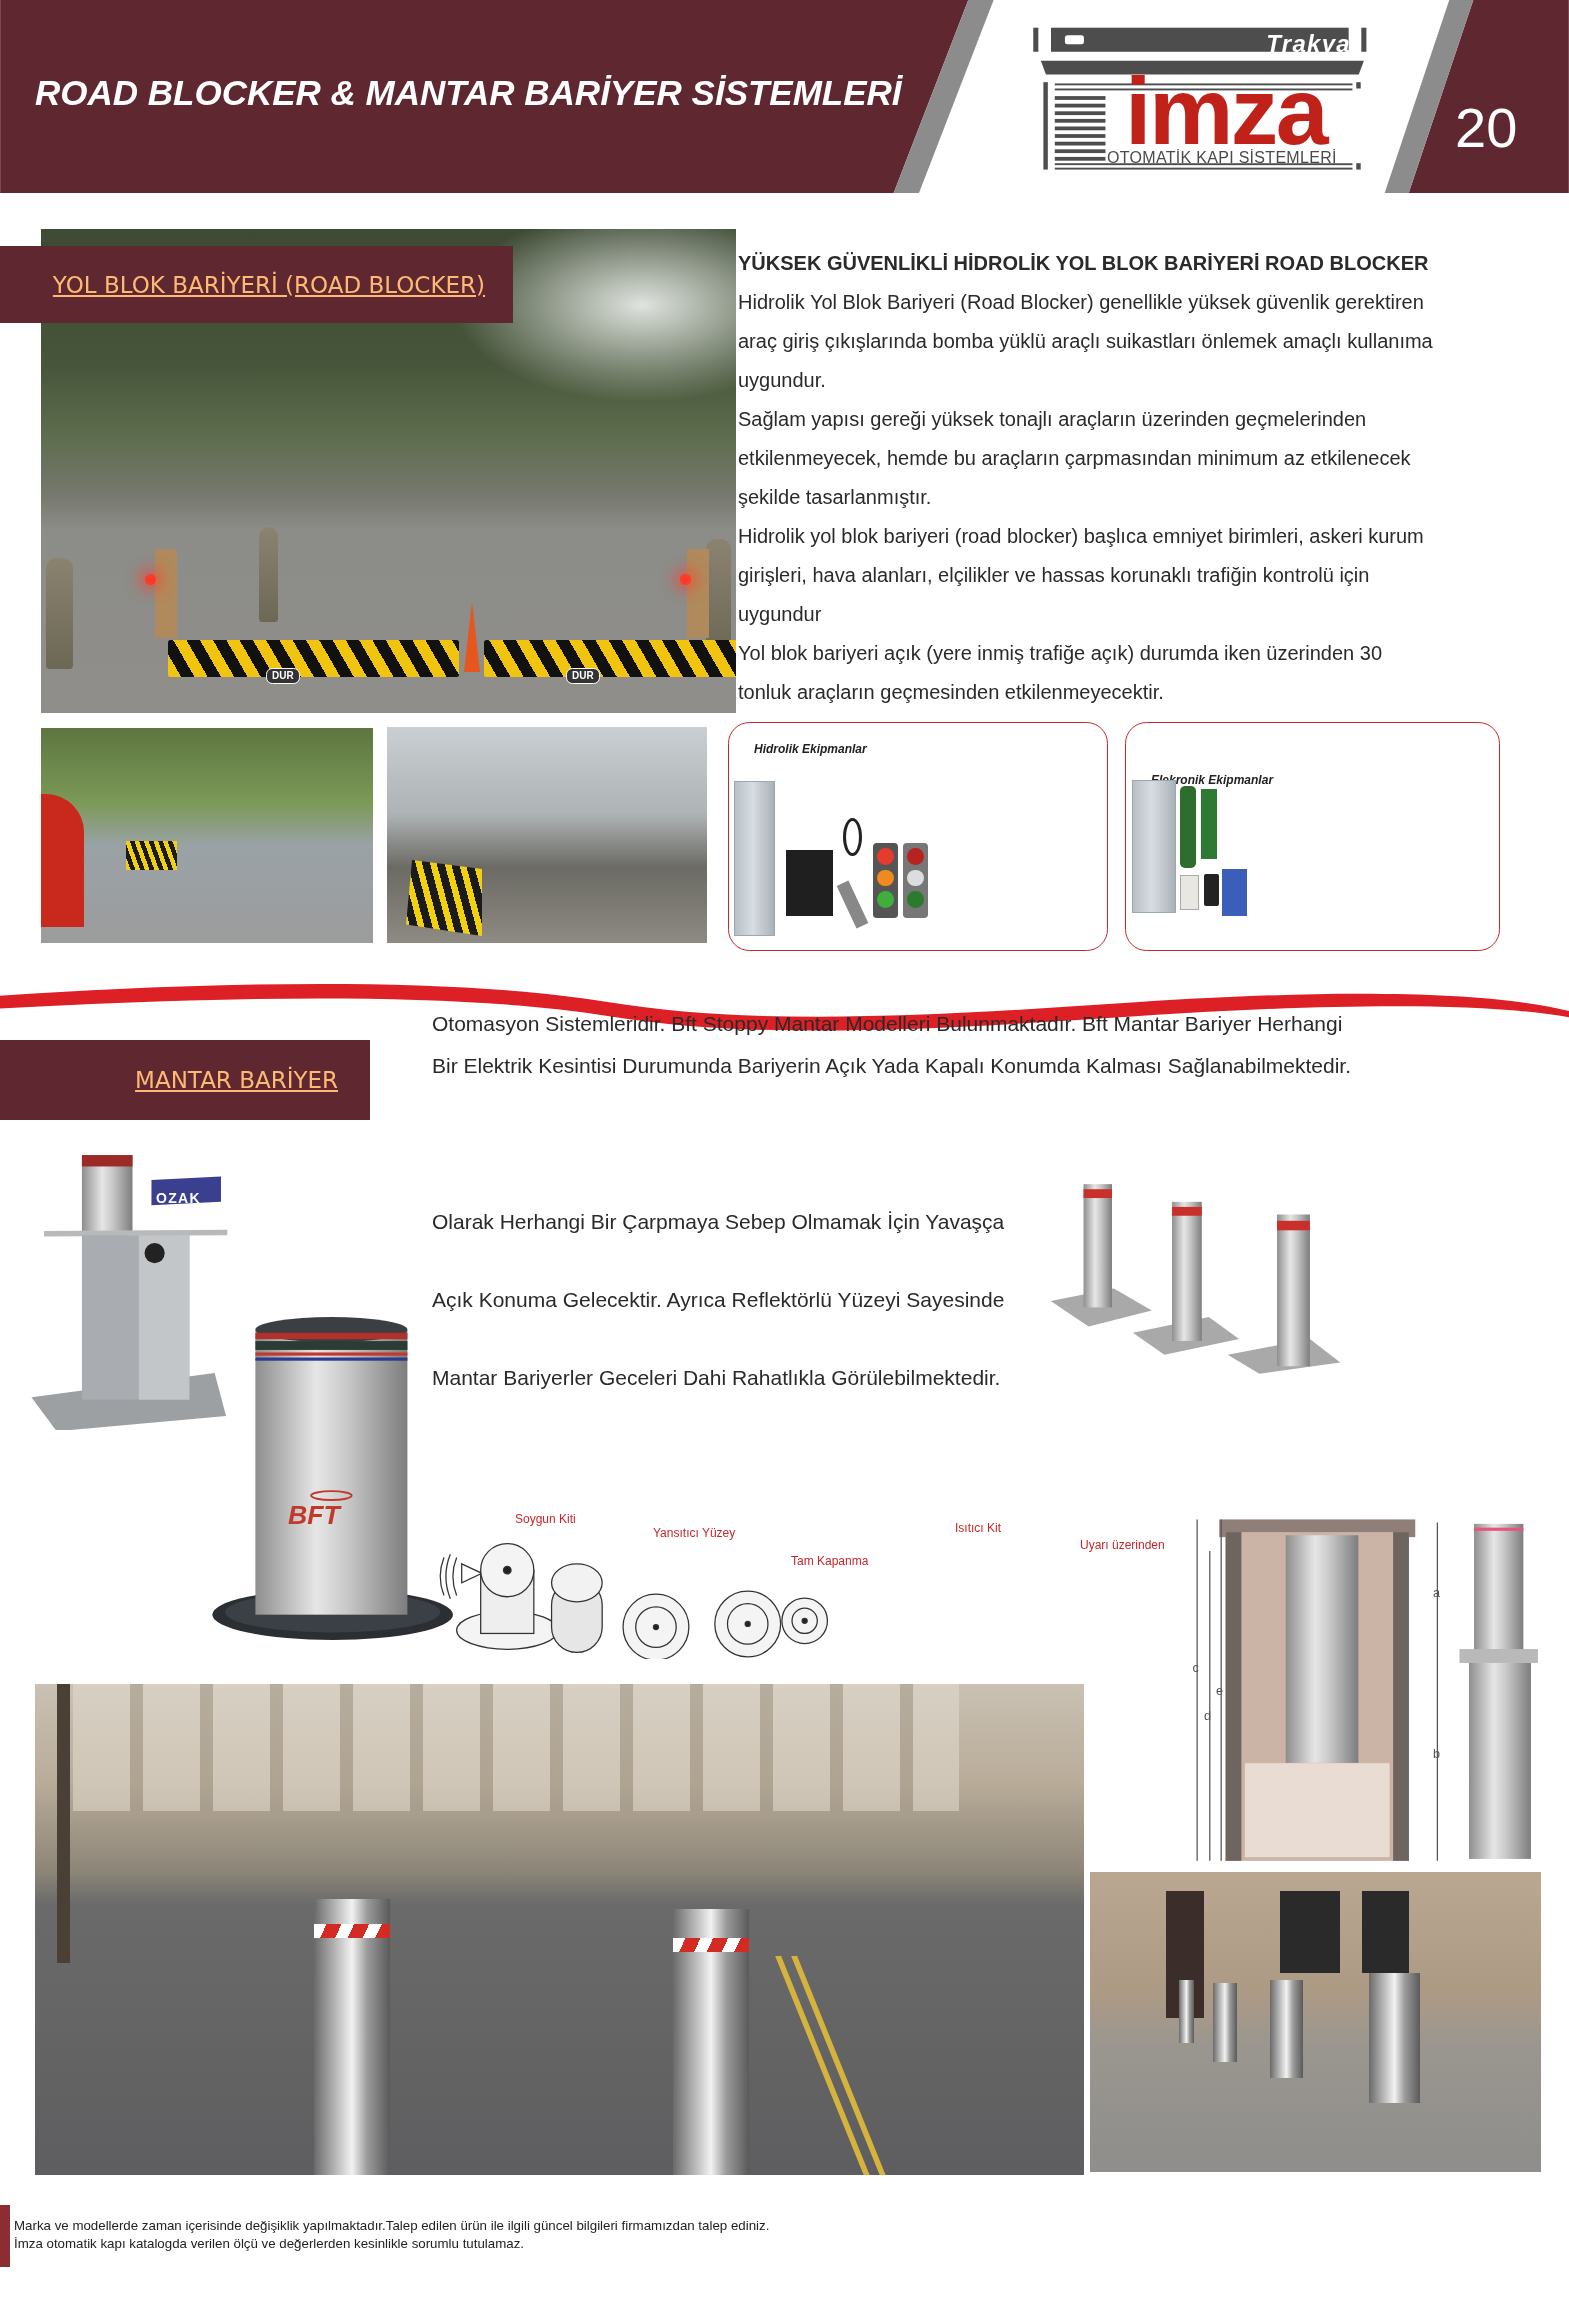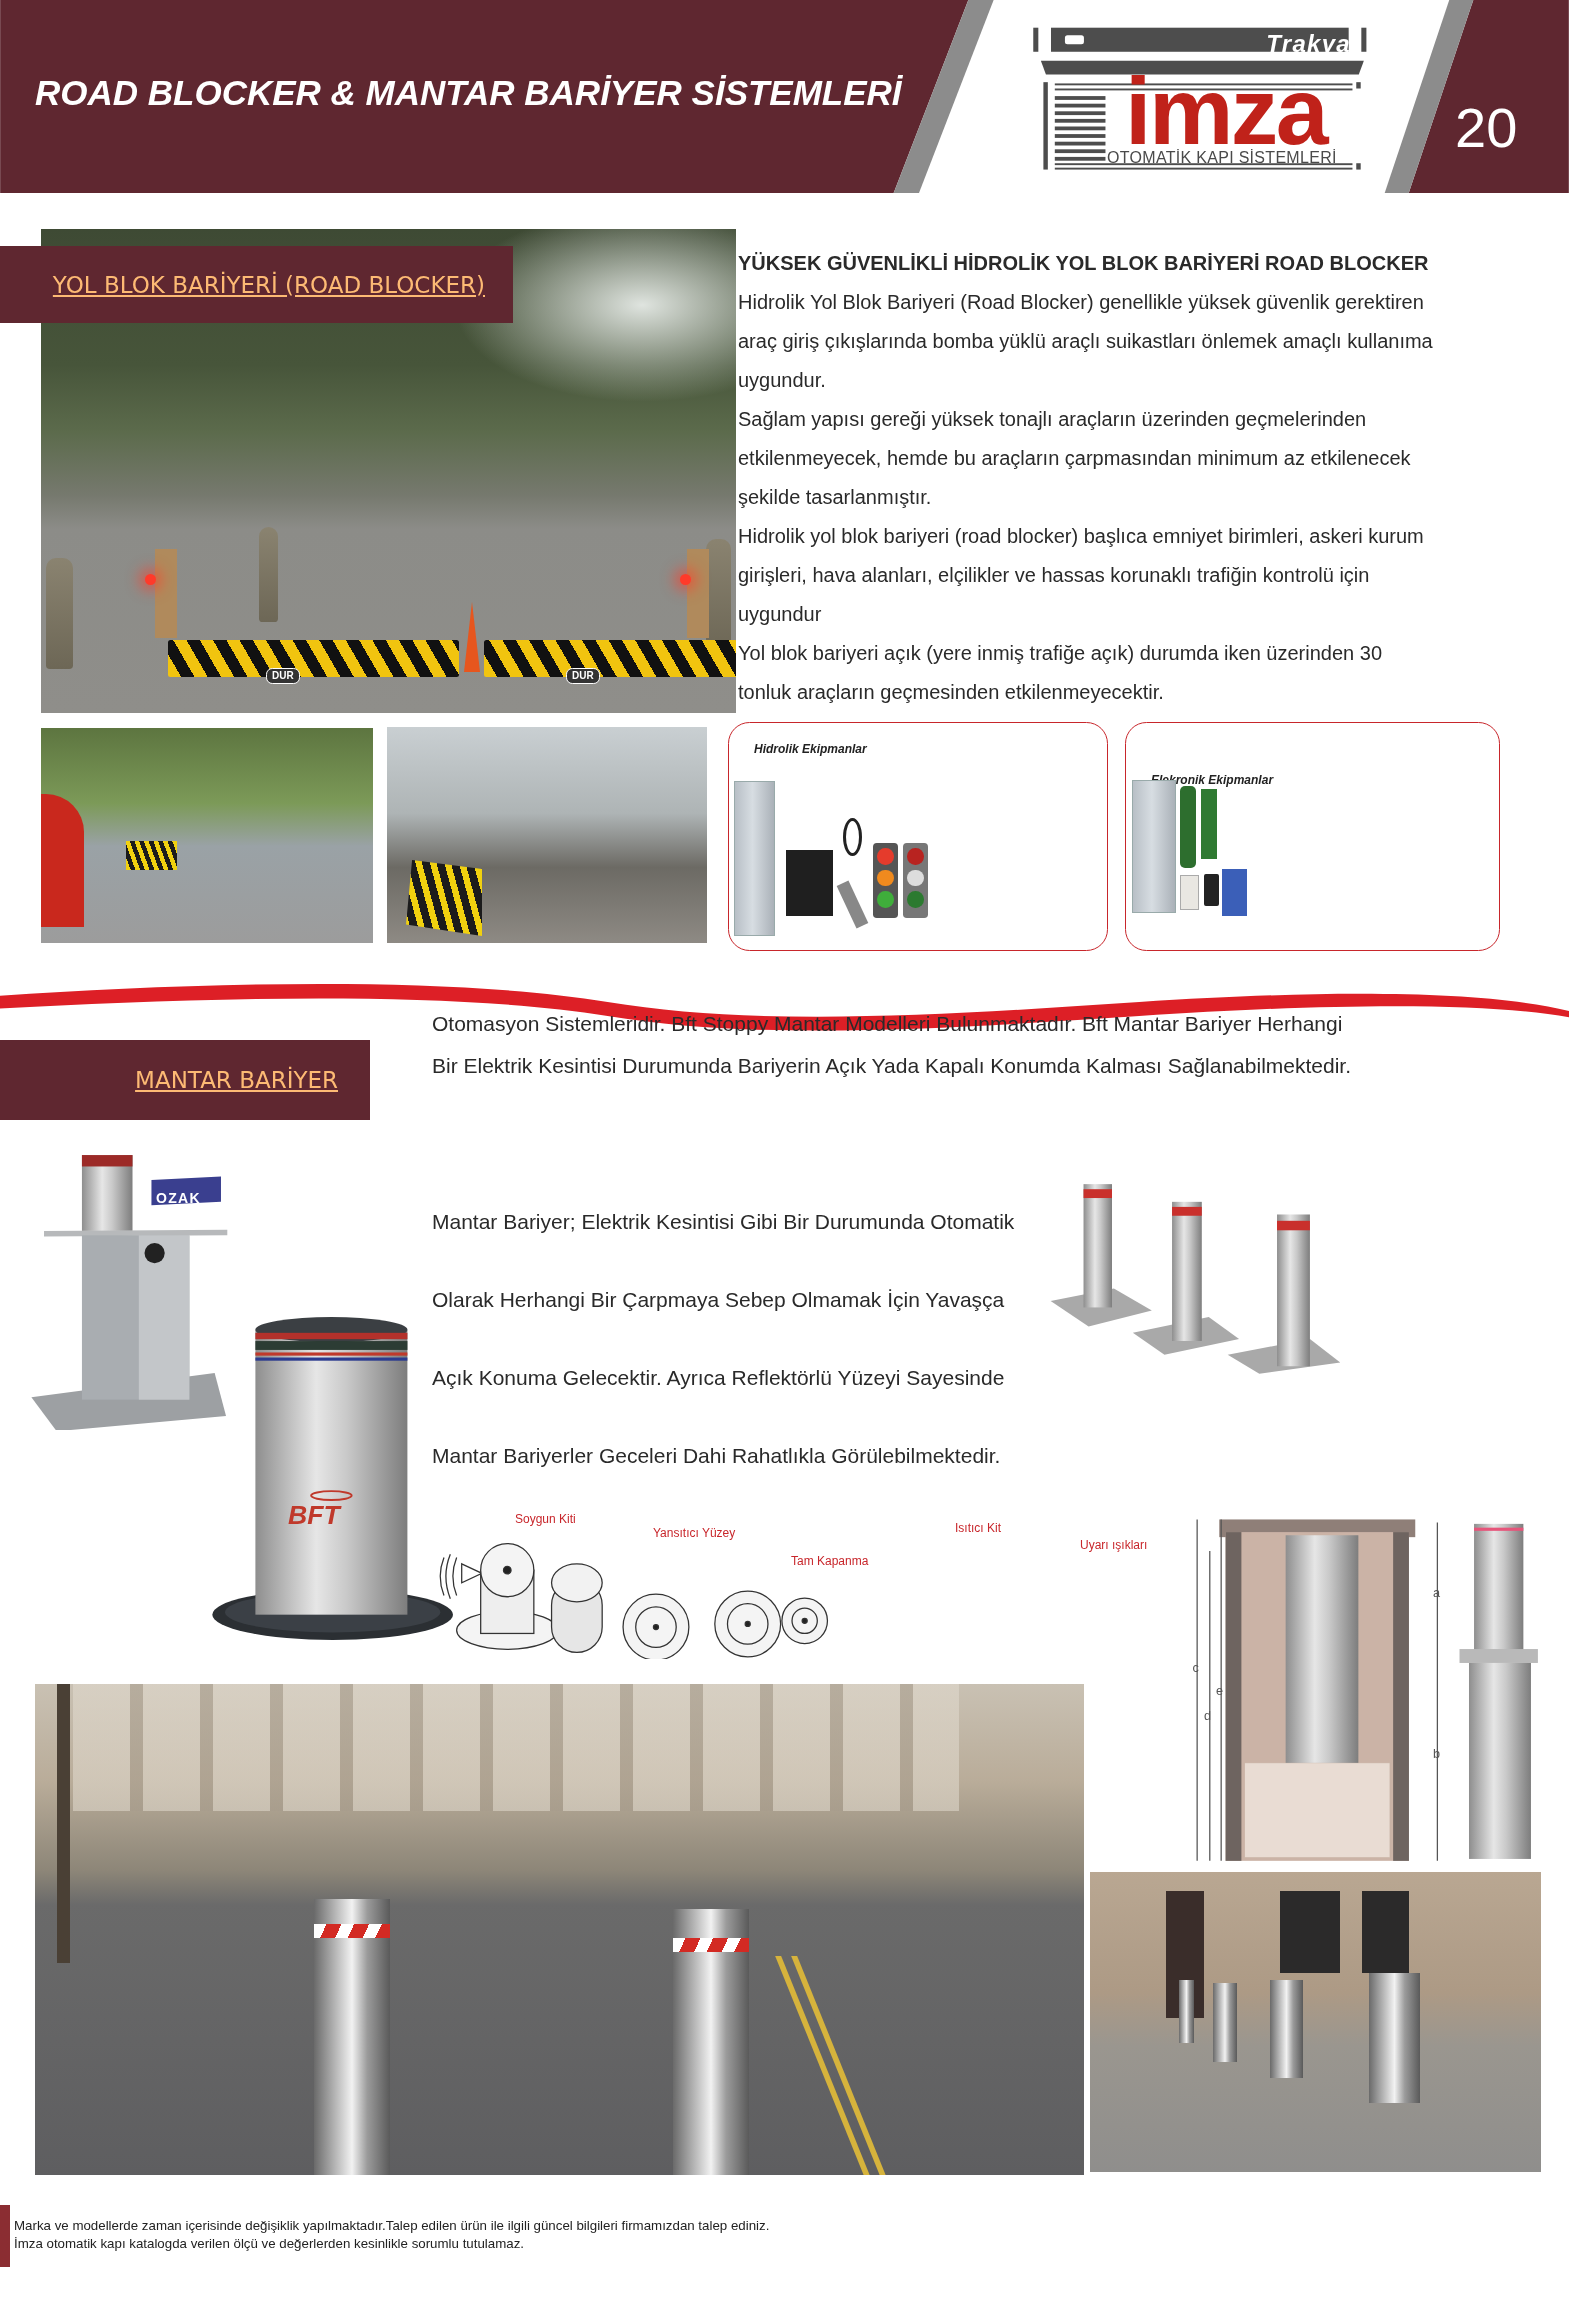--- a/index.html
+++ b/index.html
@@ -200,21 +200,20 @@
 </svg>
 
 <div class="abs tab tab-mantar">MANTAR BARİYER</div>
 
 <div class="abs mantar-text">
   <div>Otomasyon Sistemleridir. Bft Stoppy Mantar Modelleri Bulunmaktadır. Bft Mantar Bariyer Herhangi</div>
   <div>Bir Elektrik Kesintisi Durumunda Bariyerin Açık Yada Kapalı Konumda Kalması Sağlanabilmektedir.</div>
 </div>
 
 <div class="abs mantar-text2">
-  <div>Mantar Bariyer; Elektrik Kesintisi Gibi Bir Durumunda Otomatik</div>
   <div>Olarak Herhangi Bir Çarpmaya Sebep Olmamak İçin Yavaşça</div>
   <div>Açık Konuma Gelecektir. Ayrıca Reflektörlü Yüzeyi Sayesinde</div>
   <div>Mantar Bariyerler Geceleri Dahi Rahatlıkla Görülebilmektedir.</div>
 </div>
 
 <svg class="abs bollards3" width="430" height="209" viewBox="0 0 680 330">
   <defs>
     <linearGradient id="steel" x1="0" x2="1">
       <stop offset="0" stop-color="#8e8e8e"></stop>
         <stop offset=".4" stop-color="#e6e6e6"></stop>
@@ -279,21 +278,21 @@
       <circle cx="510" cy="205" r="4" fill="#222"></circle>
       <circle cx="600" cy="200" r="36" fill="#f4f4f4"></circle>
       <circle cx="600" cy="200" r="20"></circle>
       <circle cx="600" cy="200" r="4" fill="#222"></circle>
     </g>
   </svg>
   <div class="acc-label" style="left:90px;top:17.7px">Soygun Kiti</div>
   <div class="acc-label" style="left:228px;top:32px">Yansıtıcı Yüzey</div>
   <div class="acc-label" style="left:366px;top:60px">Tam Kapanma</div>
   <div class="acc-label" style="left:530px;top:26.6px">Isıtıcı Kit</div>
-  <div class="acc-label" style="left:655px;top:44px">Uyarı ışıkları</div>
+  <div class="acc-label" style="left:655px;top:44px">Uyarı üzerinden</div>
 </div>
 
 <div class="abs tech">
   <svg width="380" height="373" viewBox="0 0 600 590">
     <rect x="60" y="45" width="310" height="28" fill="#8f7f78"></rect>
     <rect x="70" y="65" width="290" height="520" fill="#cbb3a6"></rect>
     <rect x="70" y="65" width="25" height="520" fill="#6e6460"></rect>
     <rect x="335" y="65" width="25" height="520" fill="#6e6460"></rect>
     <rect x="100" y="430" width="230" height="150" fill="#e9dcd3" stroke="#c7b1a3"></rect>
     <rect x="165" y="70" width="115" height="360" fill="url(#steel)"></rect>

